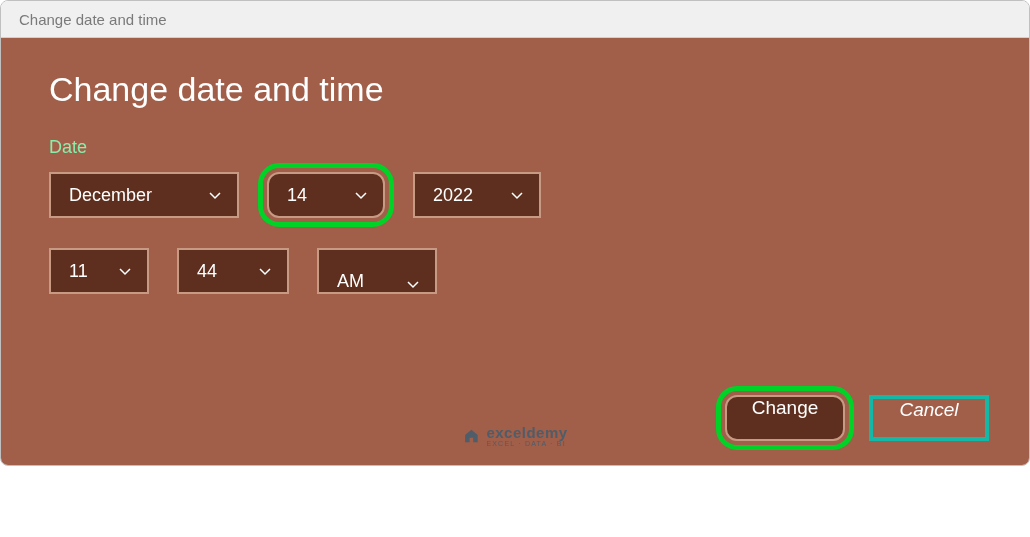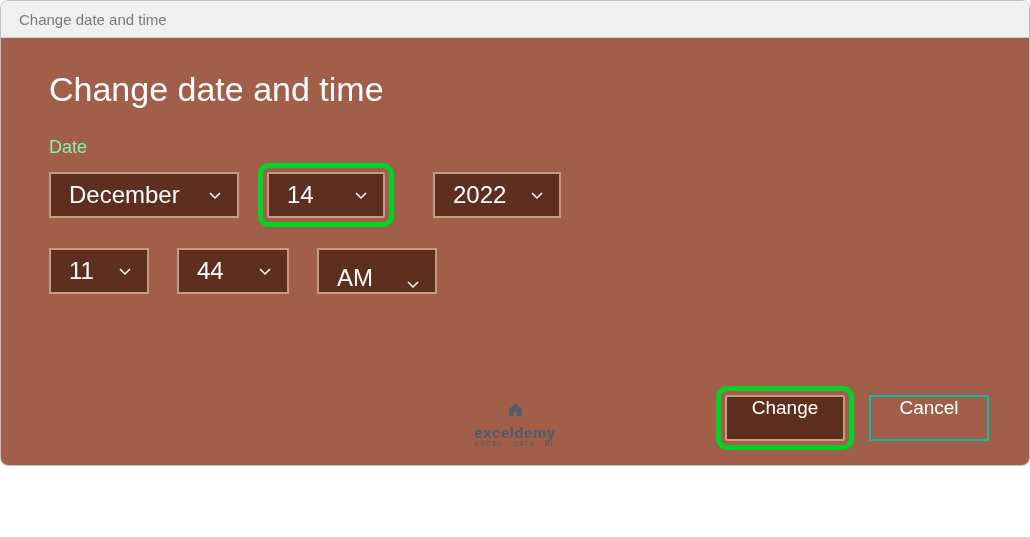--- a/index.html
+++ b/index.html
@@ -62,42 +62,42 @@
     }
     .dropdown {
       background: #5e2f1e;
       border: 2px solid #c79a84;
       height: 46px;
       display: flex;
       align-items: center;
       justify-content: space-between;
       padding: 0 14px 0 18px;
       color: #fff;
-      font-size: 24px;
+      font-size: 18px;
       cursor: pointer;
       position: relative;
     }
     .dropdown .chevron {
       display: inline-flex;
       margin-left: 18px;
     }
     .dropdown .chevron svg {
       width: 16px;
       height: 16px;
     }
     .w-month { width: 190px; }
     .w-day { width: 118px; }
-    .w-year { width: 128px; margin-left: 20px; }
+    .w-year { width: 128px; }
     .w-hour { width: 100px; justify-content: space-between; }
     .w-minute { width: 112px; text-align: right; }
     .w-ampm { width: 120px; align-items: flex-end; }
     .highlight {
       outline: 5px solid #00d227;
       outline-offset: 4px;
-      border-radius: 2px;
+      border-radius: 12px;
     }
     .button-row {
       position: absolute;
       bottom: 24px;
       right: 40px;
       display: flex;
       gap: 24px;
     }
     .btn {
       height: 46px;
@@ -109,31 +109,31 @@
       color: #fff;
       cursor: pointer;
       padding: 0 22px;
     }
     .btn-change {
       background: #5e2f1e;
       border: 2px solid #c79a84;
     }
     .btn-cancel {
       background: transparent;
-      border: 2px solid #14b8a6;
+      border: 4px solid #14b8a6;
+      font-style: italic;
     }
     .watermark {
       position: absolute;
       bottom: 18px;
       left: 50%;
       transform: translateX(-50%);
       display: flex;
       align-items: center;
       gap: 6px;
-      flex-direction: column;
     }
     .watermark-icon {
       width: 18px;
       height: 18px;
     }
     .watermark-text {
       display: flex;
       flex-direction: column;
       line-height: 1;
     }

